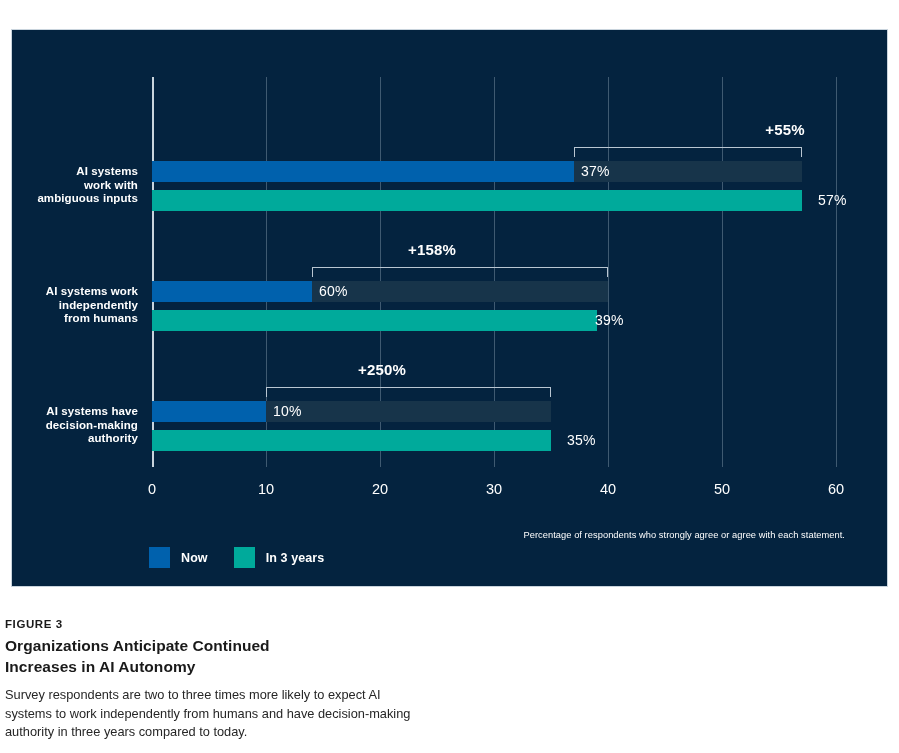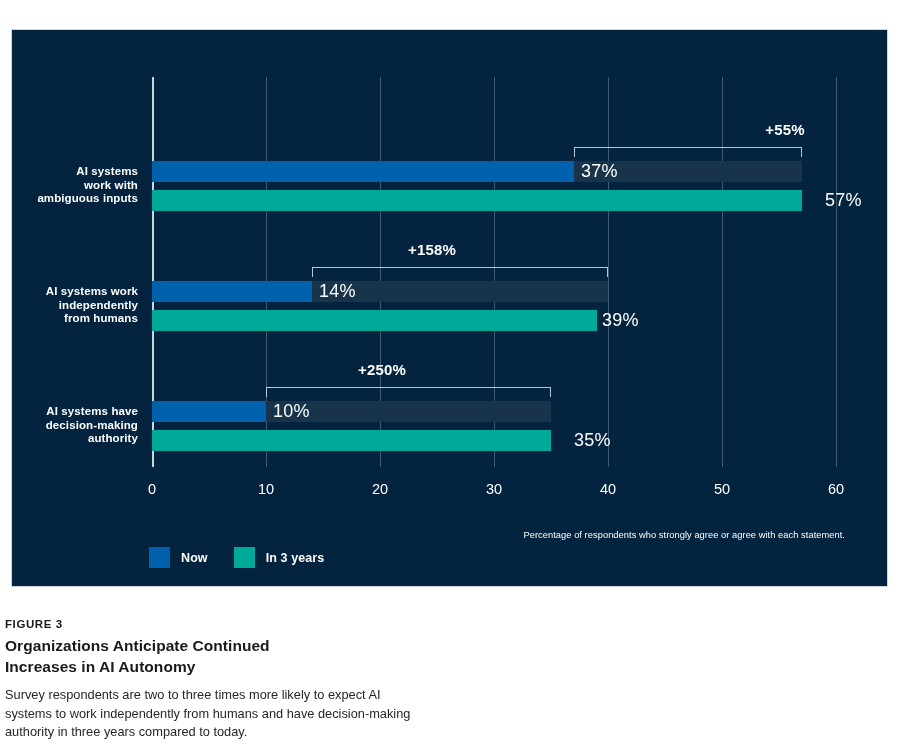--- a/index.html
+++ b/index.html
@@ -84,28 +84,28 @@
   }
   .bar-future {
     position: absolute;
     height: 21px;
     background: #00aa9b;
   }
 
   .bar-value {
     position: absolute;
     color: #ffffff;
-    font-size: 18px;
+    font-size: 14px;
     font-weight: 400;
     line-height: 21px;
     white-space: nowrap;
     letter-spacing: 0.2px;
   }
   .bar-value.inside { padding-left: 7px; }
-  .bar-value.outside { padding-left: 23px; }
+  .bar-value.outside { padding-left: 16px; }
 
   
   .bracket {
     position: absolute;
     height: 10px;
     border: 1px solid #b9c6d2;
     border-bottom: none;
     box-sizing: border-box;
   }
   .delta-label {
@@ -232,21 +232,21 @@
     <div class="group" style="top:180px;height:90px">
       <div class="cat-label" style="top:28px">
         <div>AI systems work</div>
         <div>independently</div>
         <div>from humans</div>
       </div>
       <div class="delta-label" style="left:220px;top:-16px;width:120px">+158%</div>
       <div class="bracket" style="left:160px;top:10px;width:296px"></div>
       <div class="ghost-bar" style="left:160px;top:24px;width:296px"></div>
       <div class="bar-now" style="left:0px;top:24px;width:160px"></div>
-      <div class="bar-value inside" style="left:160px;top:24px">14%</div>
+      <div class="bar-value inside" style="left:160px;top:24px">60%</div>
       <div class="bar-future" style="left:0px;top:53px;width:445px"></div>
       <div class="bar-value outside" style="left:427px;top:53px">39%</div>
     </div>
 
     <div class="group" style="top:300px;height:90px">
       <div class="cat-label" style="top:28px">
         <div>AI systems have</div>
         <div>decision-making</div>
         <div>authority</div>
       </div>

